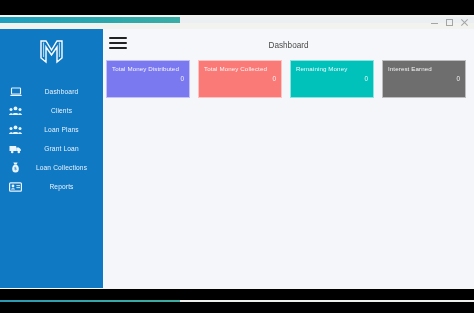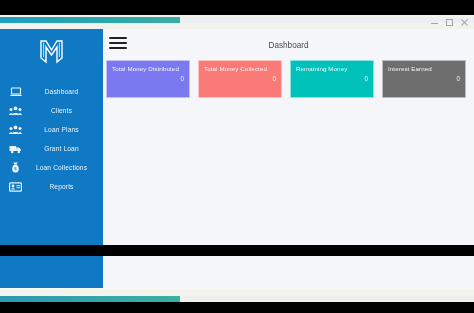--- a/index.html
+++ b/index.html
@@ -1,18 +1,18 @@
 <!DOCTYPE html>
 <html><head>
 <meta charset="utf-8">
 <style>
   html,body{margin:0;padding:0;background:#000;}
   body{width:474px;height:313px;overflow:hidden;font-family:"Liberation Sans",sans-serif;}
 
-  .screen{position:relative;width:474px;height:256px;background:#000;}
+  .screen{position:relative;width:474px;height:300px;background:#000;}
 
   
   .band-top{position:absolute;left:0;top:0;width:474px;height:15px;background:#000;}
   .band-bottom{position:absolute;left:0;bottom:0;width:474px;height:11px;background:#000;}
 
   
   .window{position:absolute;left:0;top:15px;width:474px;height:287px;background:#f7f7f3;}
 
   
   .titlebar{position:absolute;left:0;top:0;width:474px;height:14px;background:#f2f2ef;}

